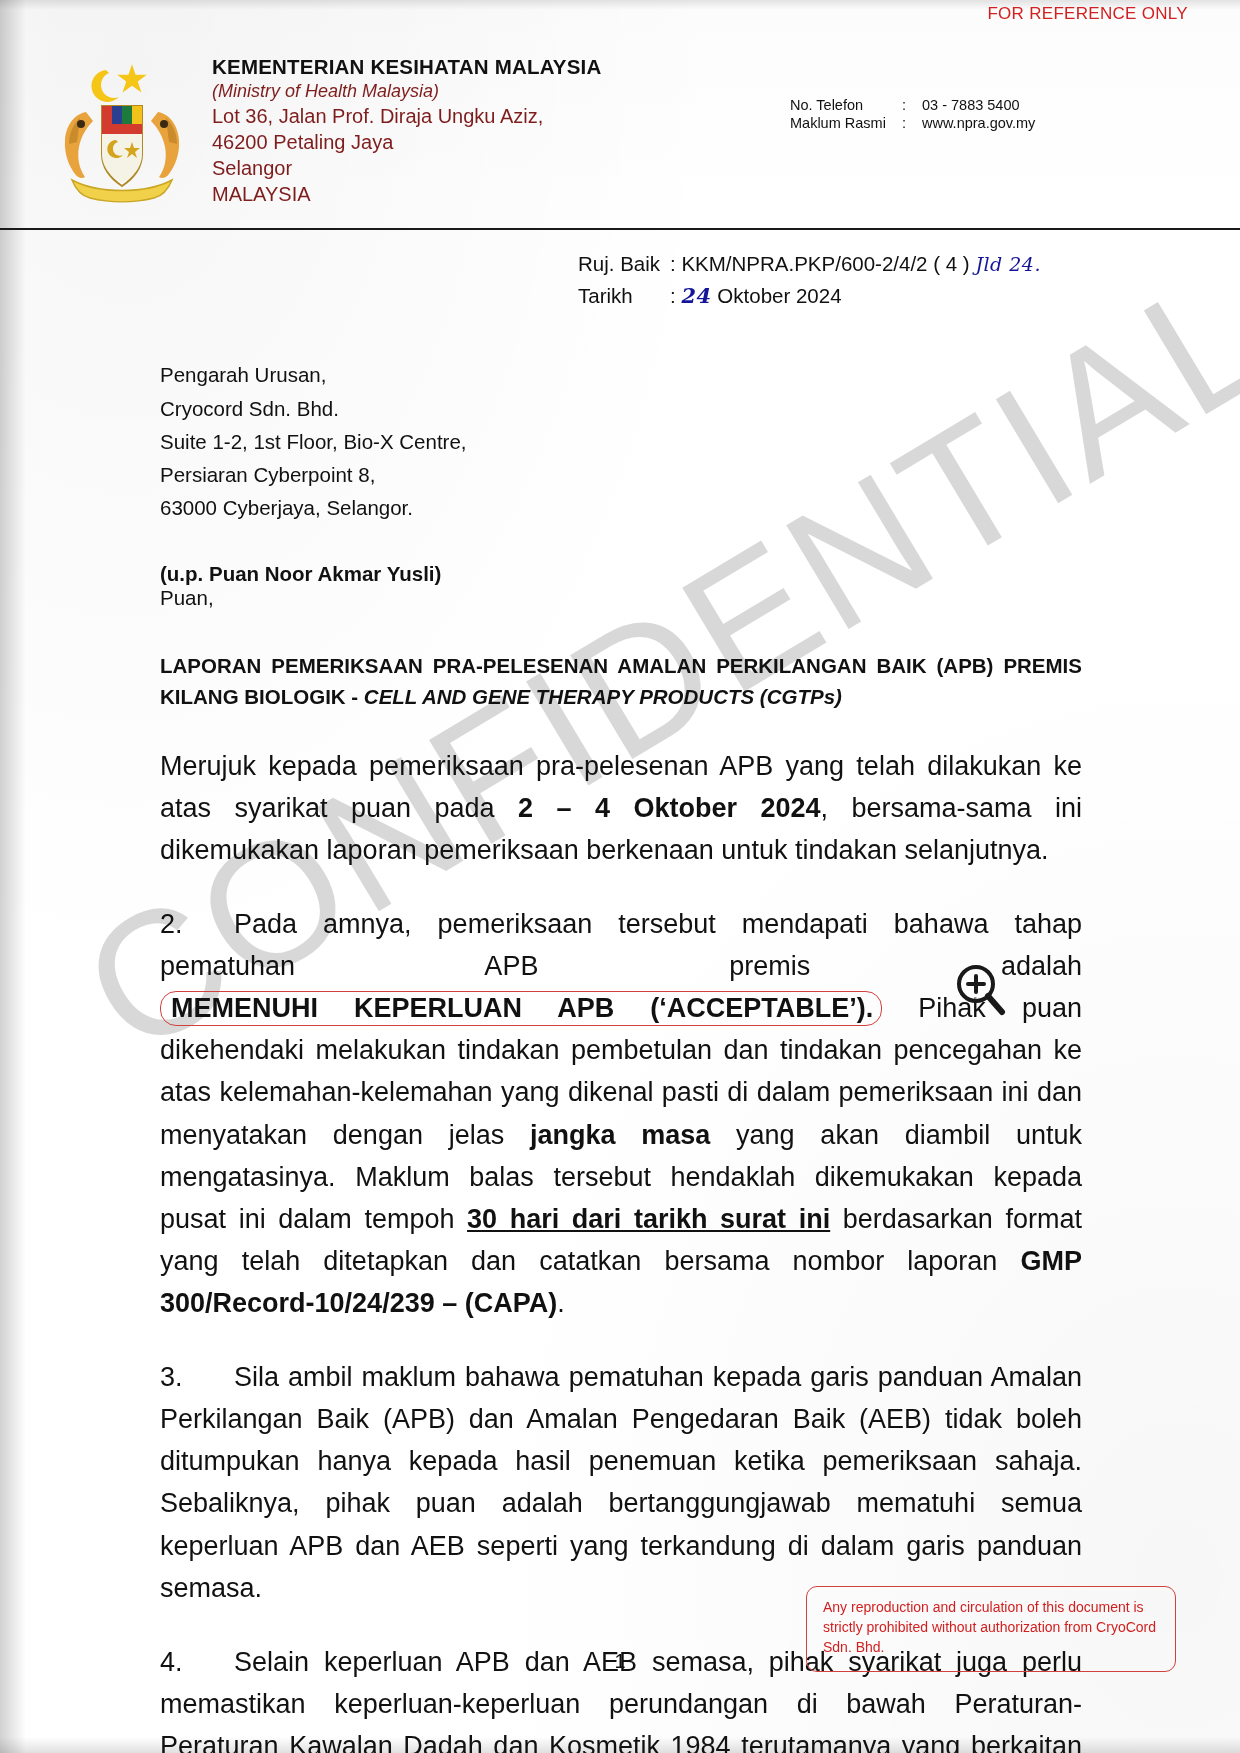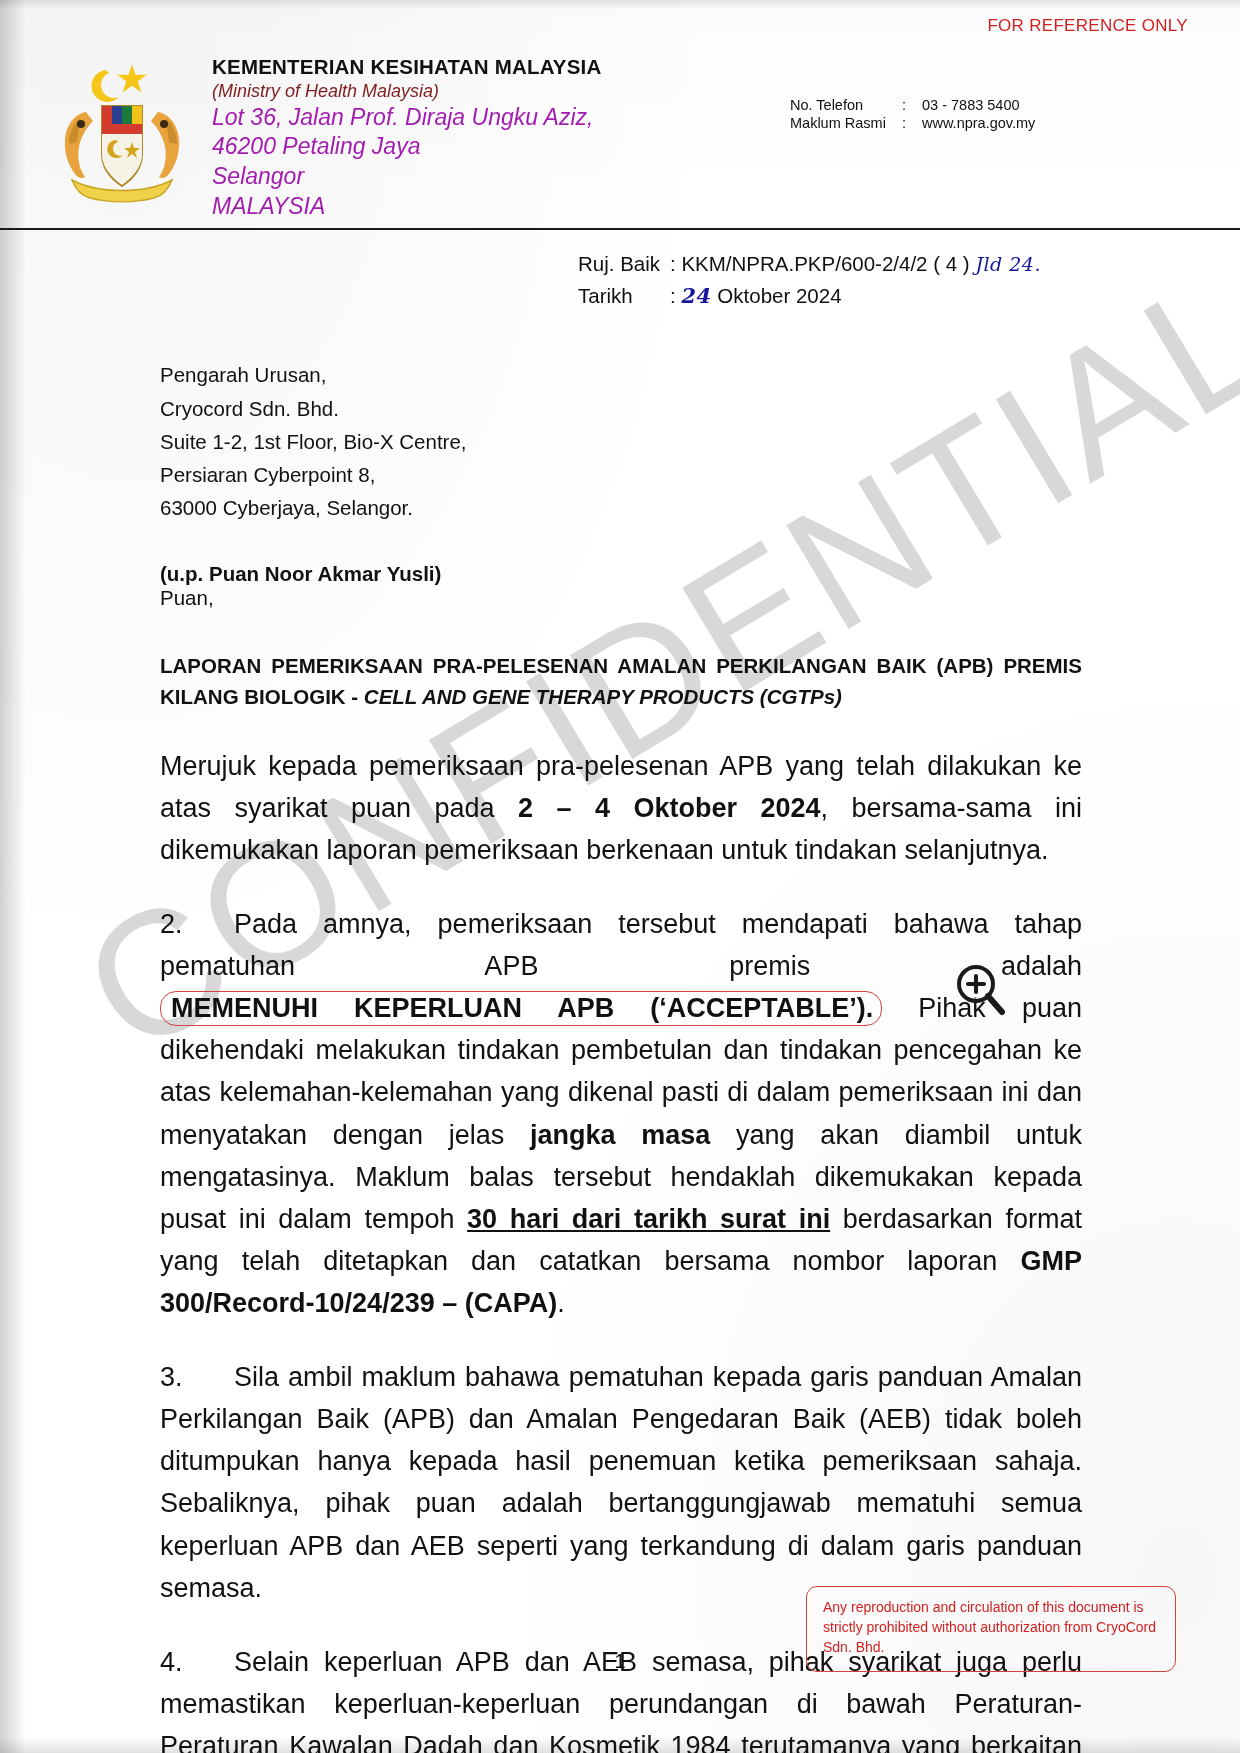--- a/index.html
+++ b/index.html
@@ -70,21 +70,21 @@
     white-space: nowrap;
     transform: rotate(-31deg);
     transform-origin: left top;
     margin-left: 10px;
     margin-top: 620px;
   }
 
   
   .ref-only {
     position: absolute;
-    top: 16px;
+    top: 4px;
     right: 52px;
     font-size: 17px;
     color: #d21f1f;
     letter-spacing: 0.3px;
     z-index: 6;
   }
 
   
   .letterhead {
     position: absolute;
@@ -119,24 +119,23 @@
     font-size: 18px;
     font-style: italic;
     color: #7f1d1d;
   }
   .lh-text .l3 {
     font-size: 20.5px;
     font-weight: bold;
     color: #111;
   }
   .lh-text .addr {
-    font-size: 23px;
-    color: #a21caf;
+    font-size: 20px;
+    color: #7f1d1d;
     line-height: 1.3;
-    font-style: italic;
   }
   .contact {
     position: absolute;
     left: 790px;
     top: 96px;
     font-size: 14.5px;
     color: #111;
     z-index: 5;
   }
   .contact table { border-collapse: collapse; }

